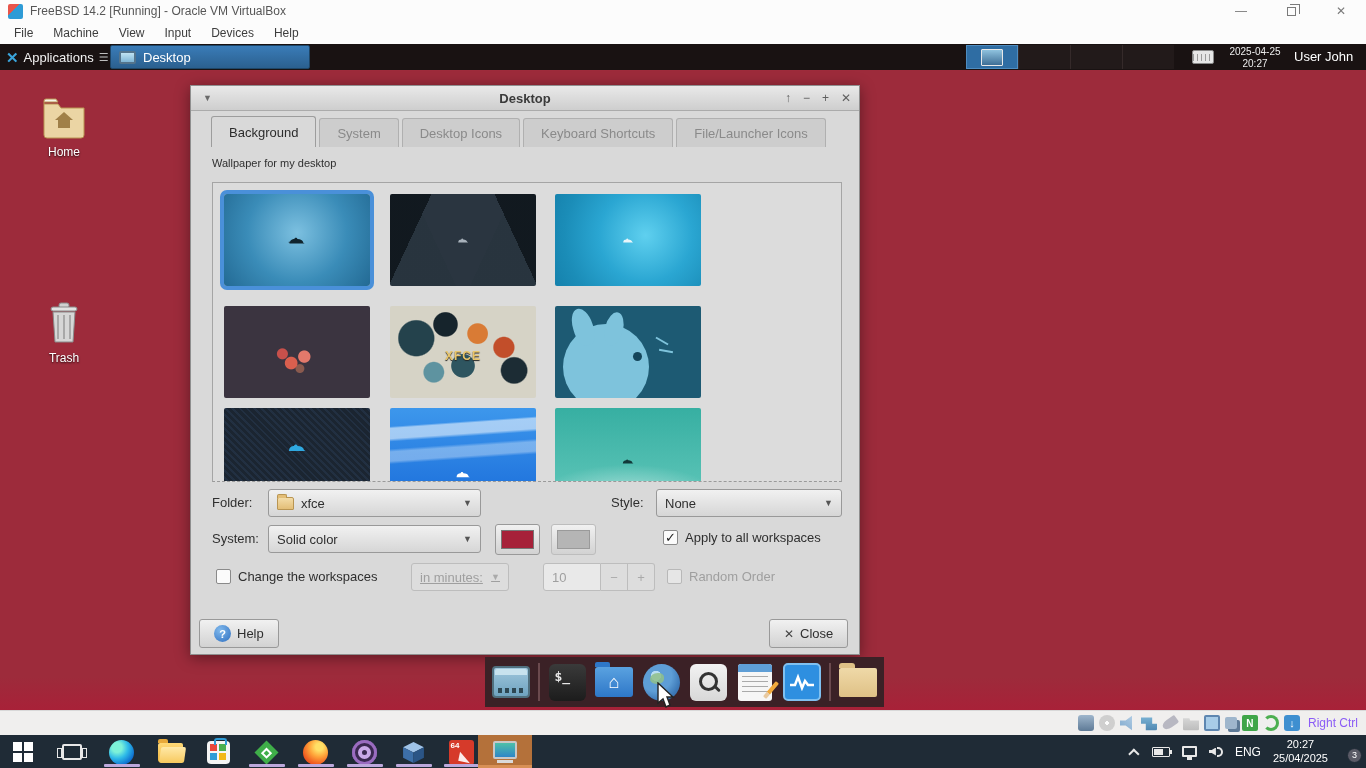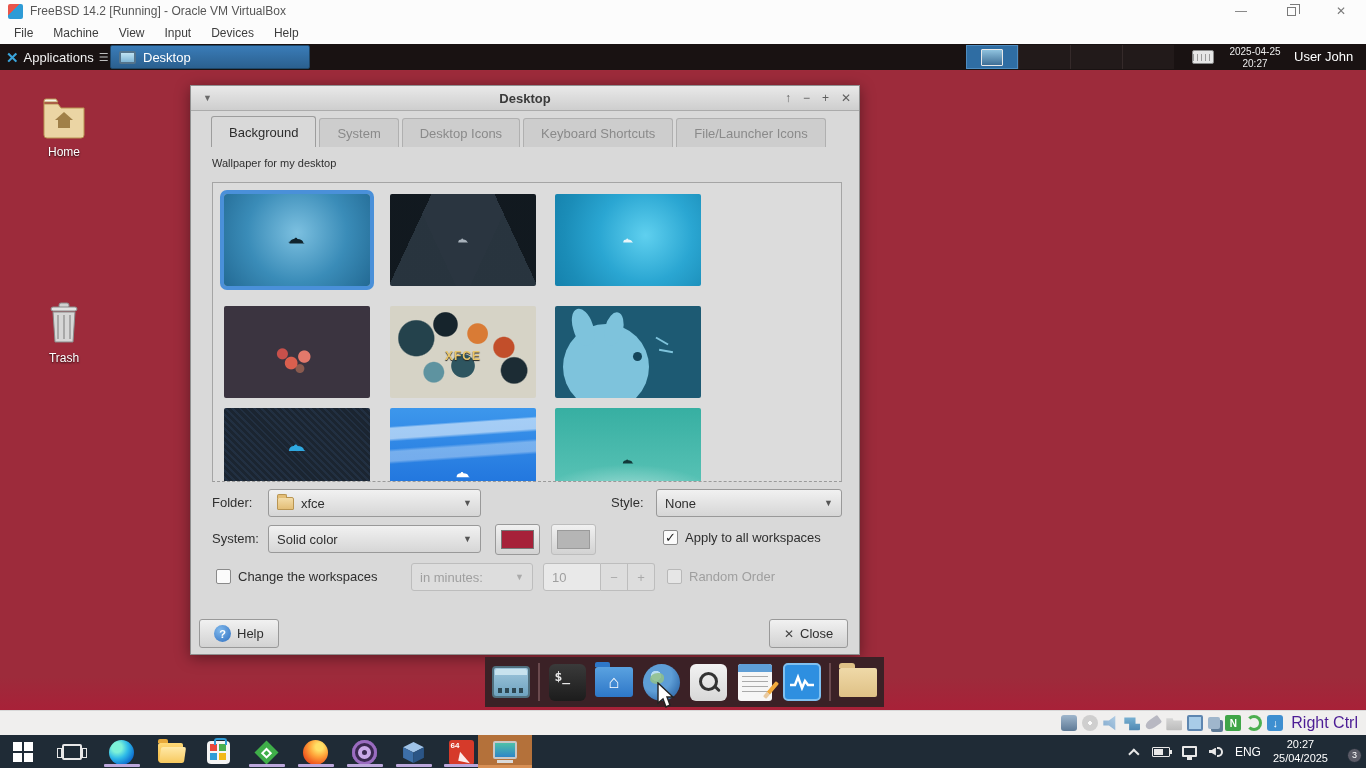--- a/index.html
+++ b/index.html
@@ -127,21 +127,21 @@
   .st-cd { background:radial-gradient(circle, #fff 0 15%, #C4C4C4 16% 100%); border-radius:50%; opacity:.75; }
   .st-audio { background:linear-gradient(45deg,#7FA8CC,#B8D2E8); clip-path:polygon(0 35%, 35% 35%, 75% 5%, 75% 95%, 35% 65%, 0 65%); }
   .st-net { background:linear-gradient(#7FB8D9,#4E86B0); border-radius:2px; clip-path:polygon(0 15%, 70% 15%, 70% 55%, 100% 55%, 100% 95%, 30% 95%, 30% 55%, 0 55%); }
   .st-usb { background:#B8B8C2; border-radius:7px 2px 2px 7px; transform:rotate(-35deg) scaleY(.55); }
   .st-shared { background:linear-gradient(#DDD,#BBB); border-radius:2px; clip-path:polygon(0 20%, 40% 20%, 45% 35%, 100% 35%, 100% 95%, 0 95%); }
   .st-display { border:2px solid #5E86B0; border-radius:2px; background:#A8CCE8; }
   .st-rec { background:#9FB6CC; border-radius:2px; box-shadow:3px 3px 0 #5E7A96; width:12px; height:12px; }
   .st-feat { background:#3FA548; border-radius:2px; display:flex; align-items:center; justify-content:center; color:#fff; font-size:10px; font-weight:bold; }
   .st-mouse { border:3px solid #4CAF50; border-radius:50%; border-left-color:transparent; }
   .st-kbd { background:#3E8FD0; border-radius:3px; display:flex; align-items:center; justify-content:center; color:#fff; font-size:11px; }
-  .hostkey { font-size:16px; color:#4c1d95; margin-left:3px; white-space:nowrap; }
+  .hostkey { font-size:12px; color:#8b5cf6; margin-left:3px; white-space:nowrap; }
 
   
   .taskbar { position:absolute; top:735px; left:0; width:1366px; height:33px; background:#1F2B36; }
   .tb-item { position:absolute; top:4px; width:26px; height:26px; display:flex; align-items:center; justify-content:center; }
   .underline { position:absolute; bottom:1px; height:3px; width:36px; background:#BCA8DC; border-radius:1px; }
   .winlogo { display:grid; grid-template-columns:9px 9px; grid-template-rows:9px 9px; gap:2px; }
   .winlogo span { background:#fff; }
   .taskview { width:20px; height:16px; border:2px solid #E8E8E8; border-radius:2px; position:relative; }
   .taskview:before { content:""; position:absolute; left:-7px; top:2px; width:3px; height:8px; border:1px solid #E8E8E8; }
   .taskview:after { content:""; position:absolute; right:-7px; top:2px; width:3px; height:8px; border:1px solid #E8E8E8; }
@@ -342,21 +342,21 @@
       </div>
       <div class="ctl-row check-row" style="left:472px;top:444px;">
         <span class="checkbox">✓</span>
         <span>Apply to all workspaces</span>
       </div>
 
       <div class="ctl-row check-row" style="left:25px;top:483px;">
         <span class="checkbox"></span>
         <span>Change the workspaces</span>
       </div>
-      <div class="combo disabled" style="position:absolute;left:220px;top:477px;width:122px;">
+      <div class="combo disabled" style="position:absolute;left:220px;top:477px;width:98px;text-decoration:underline;">
         <span>in minutes:</span>
         <span class="arrow">▼</span>
       </div>
       <div class="spin" style="left:352px;top:477px;">
         <span class="val">10</span>
         <span class="sbtn">−</span>
         <span class="sbtn">+</span>
       </div>
       <div class="ctl-row check-row" style="left:476px;top:483px;color:#9f9f9f;">
         <span class="checkbox disabled"></span>

